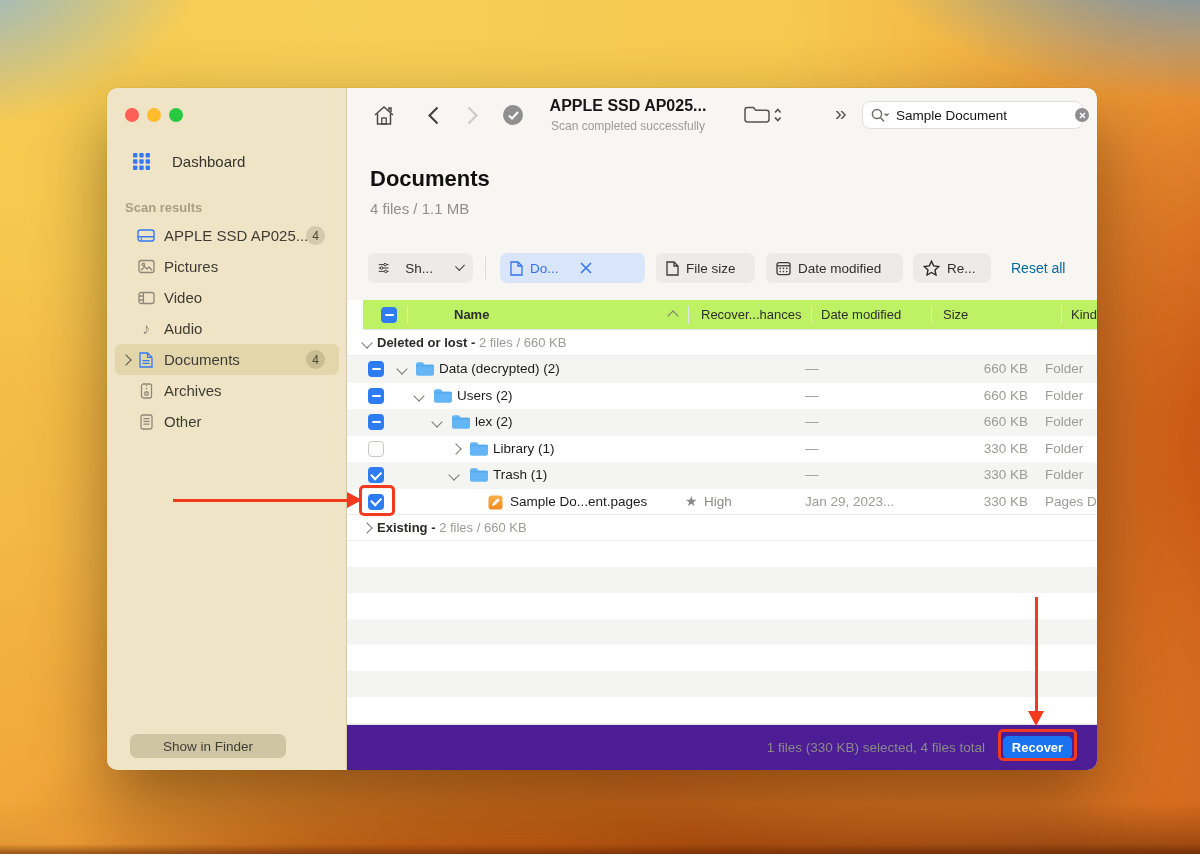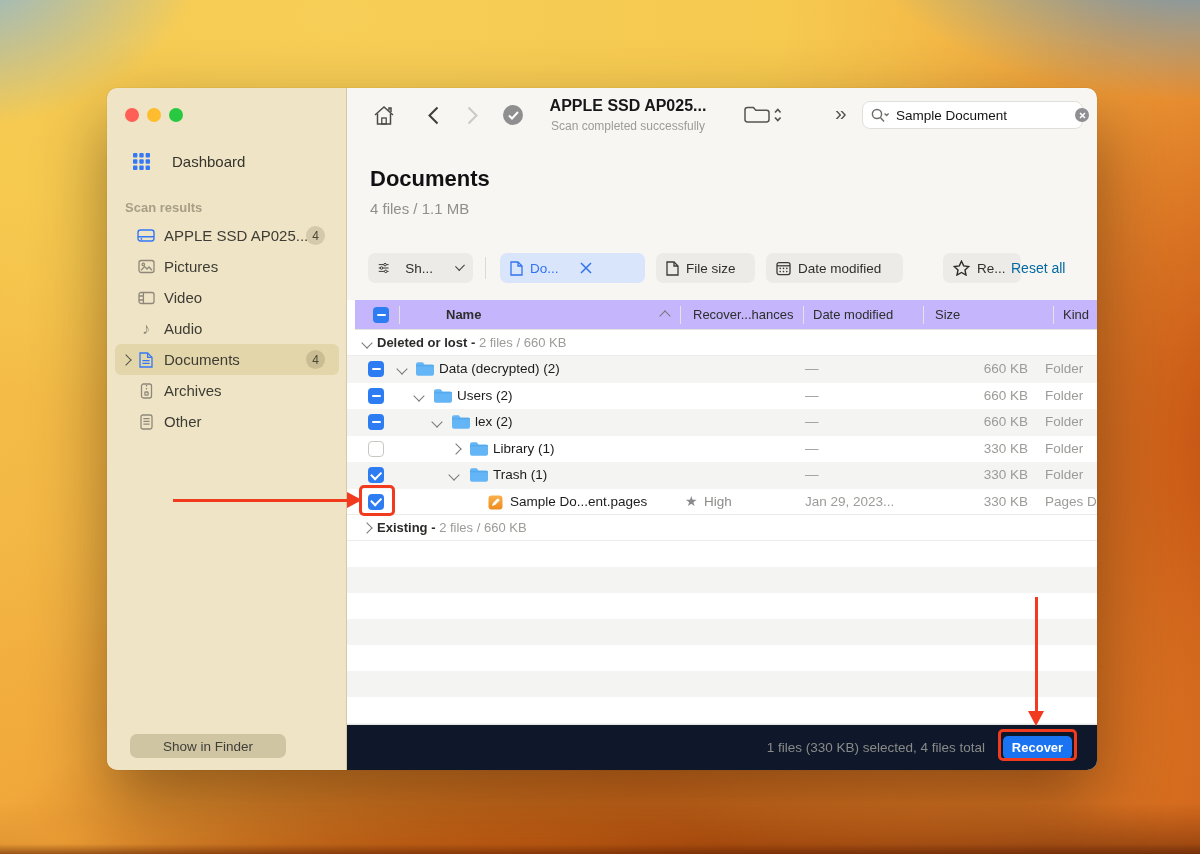--- a/index.html
+++ b/index.html
@@ -56,21 +56,21 @@
   .page-title{position:absolute;left:23px;top:78px;font-size:22px;font-weight:700;color:#111114;margin:0;}
   .page-sub{position:absolute;left:23px;top:112px;font-size:15px;color:#8F8F8C;}
   
   .chip{position:absolute;top:165px;height:30px;border-radius:7px;background:#ECEBE7;display:flex;align-items:center;
     font-size:13.5px;color:#2F2F2C;box-sizing:border-box;border:none;font-family:inherit;padding:0 10px;gap:7px;}
   .chip.blue{background:#D9E5FB;color:#3173EE;}
   .chip-div{position:absolute;left:138px;top:169px;width:1px;height:22px;background:#DCDAD4;}
   .reset-all{position:absolute;left:664px;top:165px;height:30px;line-height:30px;font-size:14px;color:#0369a1;background:none;border:none;padding:0;font-family:inherit;}
   
   .table-area{position:absolute;left:0;top:212px;width:750px;bottom:46px;background:#FFFFFF;}
-  .thead{position:absolute;left:8px;top:0;width:750px;height:30px;background:#c4b5fd;border-bottom:1px solid #E3E3E1;box-sizing:border-box;font-size:13px;color:#2E2E2C;}
+  .thead{position:absolute;left:16px;top:0;width:750px;height:30px;background:#bef264;border-bottom:1px solid #E3E3E1;box-sizing:border-box;font-size:13px;color:#2E2E2C;}
   .thead .col{position:absolute;top:7px;white-space:nowrap;}
   .thead .vdiv{position:absolute;top:6px;width:1px;height:18px;background:#E4E4E2;}
   .sort-caret{position:absolute;left:306px;top:12px;}
   .trow{position:absolute;left:0;width:750px;height:26.5px;font-size:13.5px;color:#1C1C1E;}
   .trow.zebra{background:#F4F4F2;}
   .trow .rname{position:absolute;top:5px;white-space:nowrap;}
   .trow .dash{position:absolute;left:458px;top:5px;color:#9B9B98;}
   .trow .rdate{position:absolute;left:458px;top:5px;color:#9B9B98;white-space:nowrap;}
   .trow .rsize{position:absolute;right:69px;top:5px;color:#9B9B98;}
   .trow .rkind{position:absolute;left:698px;top:5px;color:#9B9B98;white-space:nowrap;overflow:hidden;max-width:52px;}
@@ -84,21 +84,21 @@
   .cb.ind{background:#2E7CF2;} .cb.ind::after{content:"";position:absolute;left:3.5px;top:7px;width:9px;height:2.4px;background:#fff;border-radius:1.5px;}
   .cb.on{background:#2E7CF2;} .cb.on::after{content:"";position:absolute;left:3px;top:3.6px;width:8px;height:4.5px;border-left:2.2px solid #fff;border-bottom:2.2px solid #fff;transform:rotate(-45deg);}
   .cb.off{background:#fff;border:1.5px solid #C8C8C5;box-sizing:border-box;}
   .chv{display:inline-block;width:7px;height:7px;border-right:1.6px solid #797976;border-bottom:1.6px solid #797976;}
   .chv.down{transform:rotate(45deg);} .chv.right{transform:rotate(-45deg);} .chv.up{transform:rotate(-135deg);}
   .rowchv{position:absolute;top:9px;}
   .rowfolder{position:absolute;top:5px;}
   .stripes{position:absolute;left:0;top:241px;width:750px;bottom:0;
     background:repeating-linear-gradient(to bottom,#FFFFFF 0 26px,#F4F4F2 26px 52px);}
   
-  .footer{position:absolute;left:0;bottom:0;width:750px;height:46px;background:#0f172a;border-top:1px solid #E5E5E3;box-sizing:border-box;margin-top:16px;}
+  .footer{position:absolute;left:0;bottom:0;width:750px;height:46px;background:#4c1d95;border-top:1px solid #E5E5E3;box-sizing:border-box;margin-top:16px;}
   .status{position:absolute;right:112px;top:15px;font-size:13.5px;color:#8A8A88;white-space:nowrap;}
   .recover-btn{position:absolute;left:656px;top:11px;width:69px;height:23px;border-radius:5px;background:#1A73F0;
     color:#fff;font-size:13px;font-weight:600;border:none;font-family:inherit;display:flex;align-items:center;justify-content:center;}
   
   .anno{position:absolute;pointer-events:none;}
   .arrow-h-line{left:173px;top:499px;width:176px;height:3px;background:#F13A1E;}
   .arrow-h-head{left:347px;top:492px;width:0;height:0;border-left:15px solid #F13A1E;border-top:8.5px solid transparent;border-bottom:8.5px solid transparent;}
   .rect-checkbox{left:359px;top:485px;width:36px;height:31px;border:3px solid #F13A1E;border-radius:5px;box-sizing:border-box;}
   .arrow-v-line{left:1035px;top:597px;width:3px;height:115px;background:#F13A1E;}
   .arrow-v-head{left:1028px;top:711px;width:0;height:0;border-top:15px solid #F13A1E;border-left:8.5px solid transparent;border-right:8.5px solid transparent;}
@@ -295,21 +295,21 @@
               <circle cx="4.2" cy="7.4" r="0.8"></circle>
               <circle cx="7.5" cy="7.4" r="0.8"></circle>
               <circle cx="10.8" cy="7.4" r="0.8"></circle>
               <circle cx="4.2" cy="10.6" r="0.8"></circle>
               <circle cx="7.5" cy="10.6" r="0.8"></circle>
               <circle cx="10.8" cy="10.6" r="0.8"></circle>
             </g>
         </svg>
         <span>Date modified</span>
       </button>
-      <button class="chip" style="left:596px;width:78px;">
+      <button class="chip" style="left:566px;width:78px;">
         <svg width="17" height="16" viewBox="0 0 17 16" fill="none" stroke="#2B2B29" stroke-width="1.4">
           <path d="M8.5 1.2 L10.7 5.9 L15.8 6.5 L12 10 L13 15 L8.5 12.5 L4 15 L5 10 L1.2 6.5 L6.3 5.9 Z"></path>
         </svg>
         <span>Re...</span>
       </button>
       <button class="reset-all">Reset all</button>
 
       <div class="table-area">
         <div class="thead">
           <span class="cb ind" style="left:18px;top:7px;"></span>

